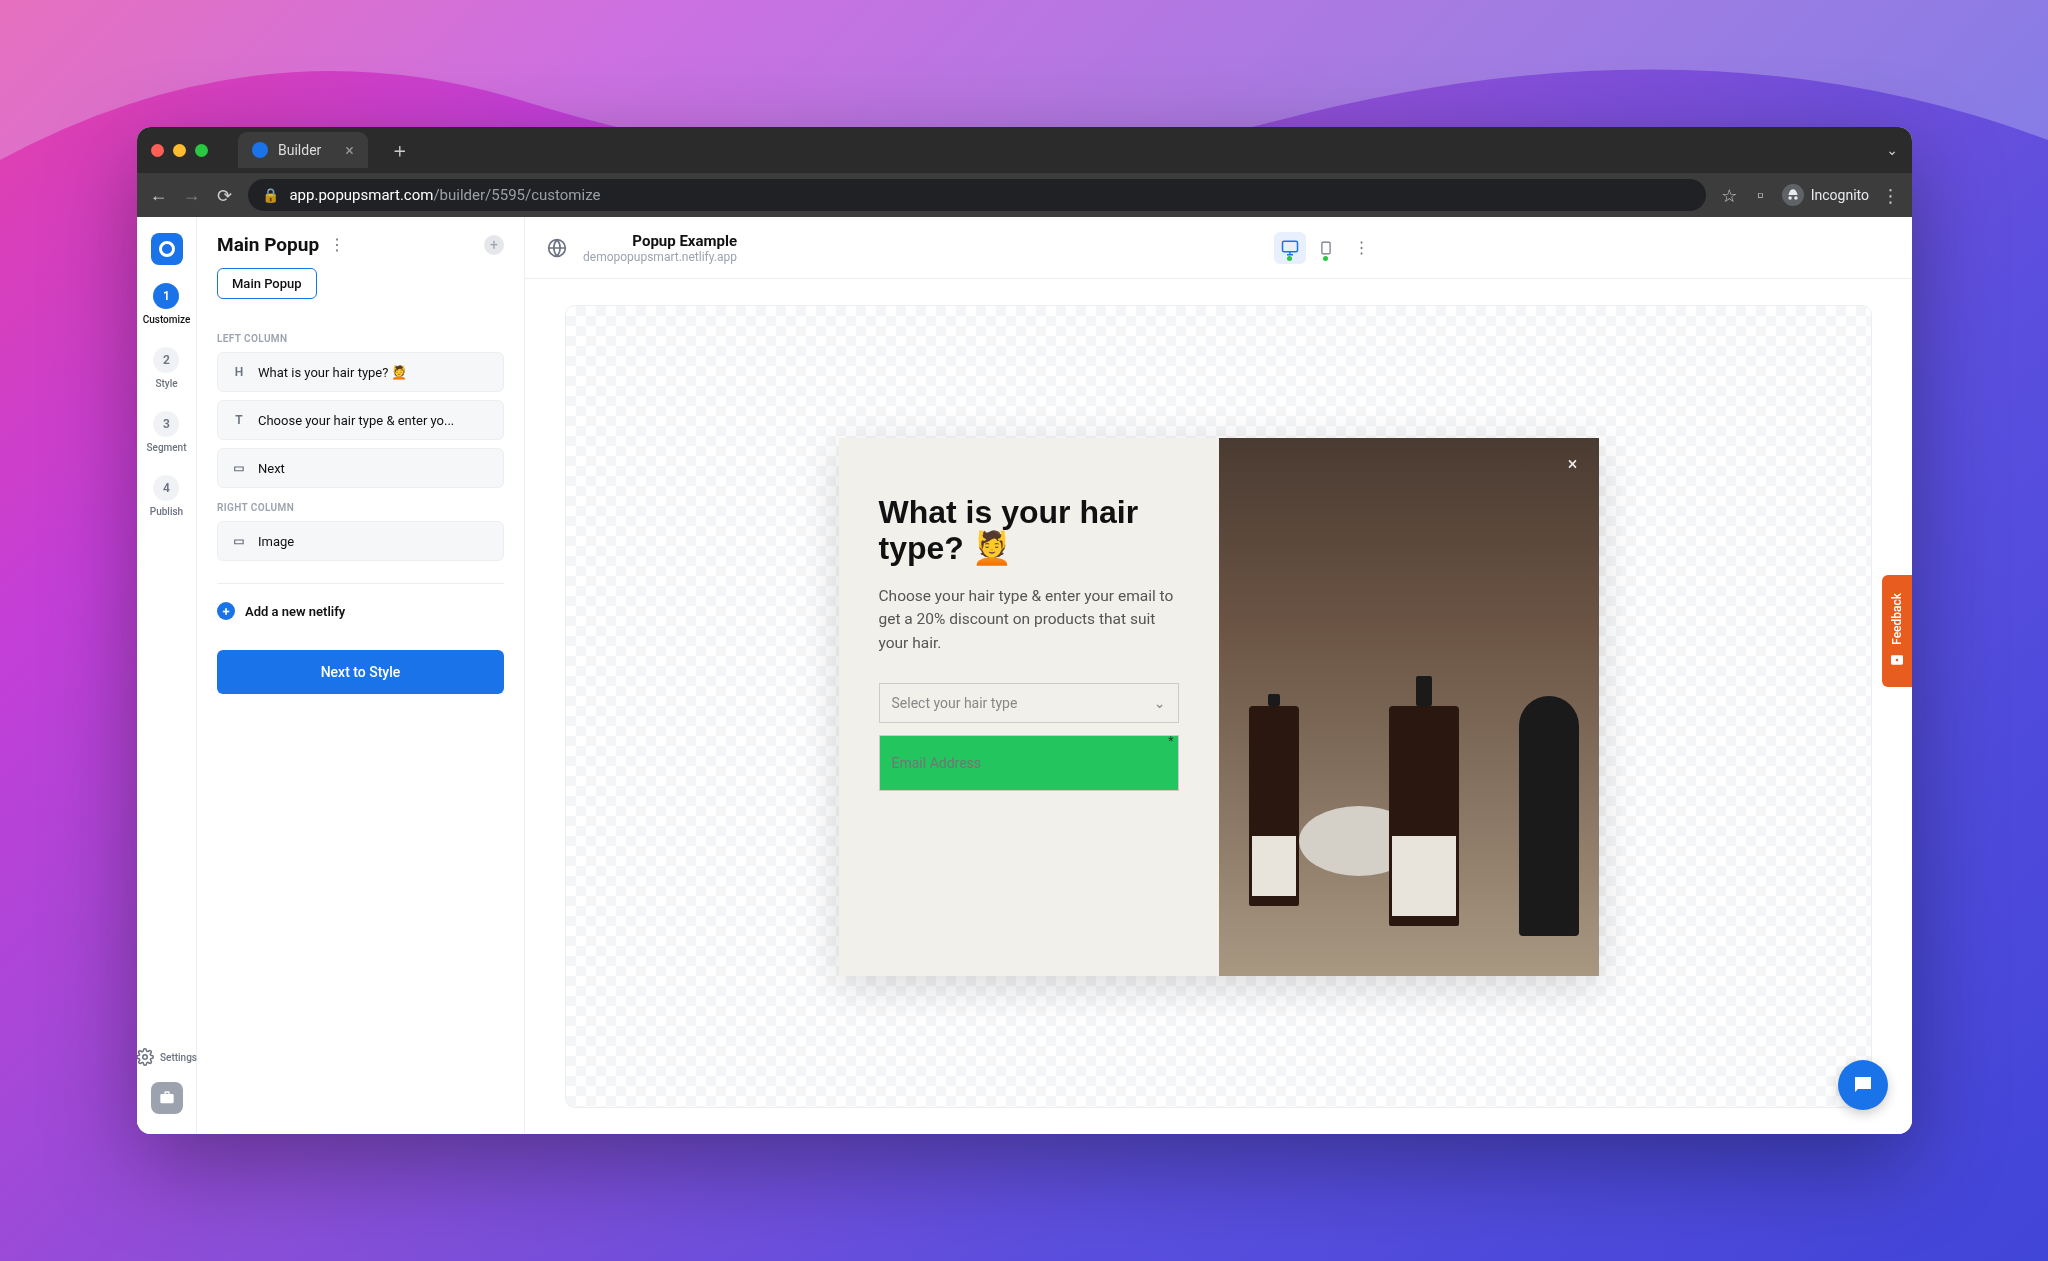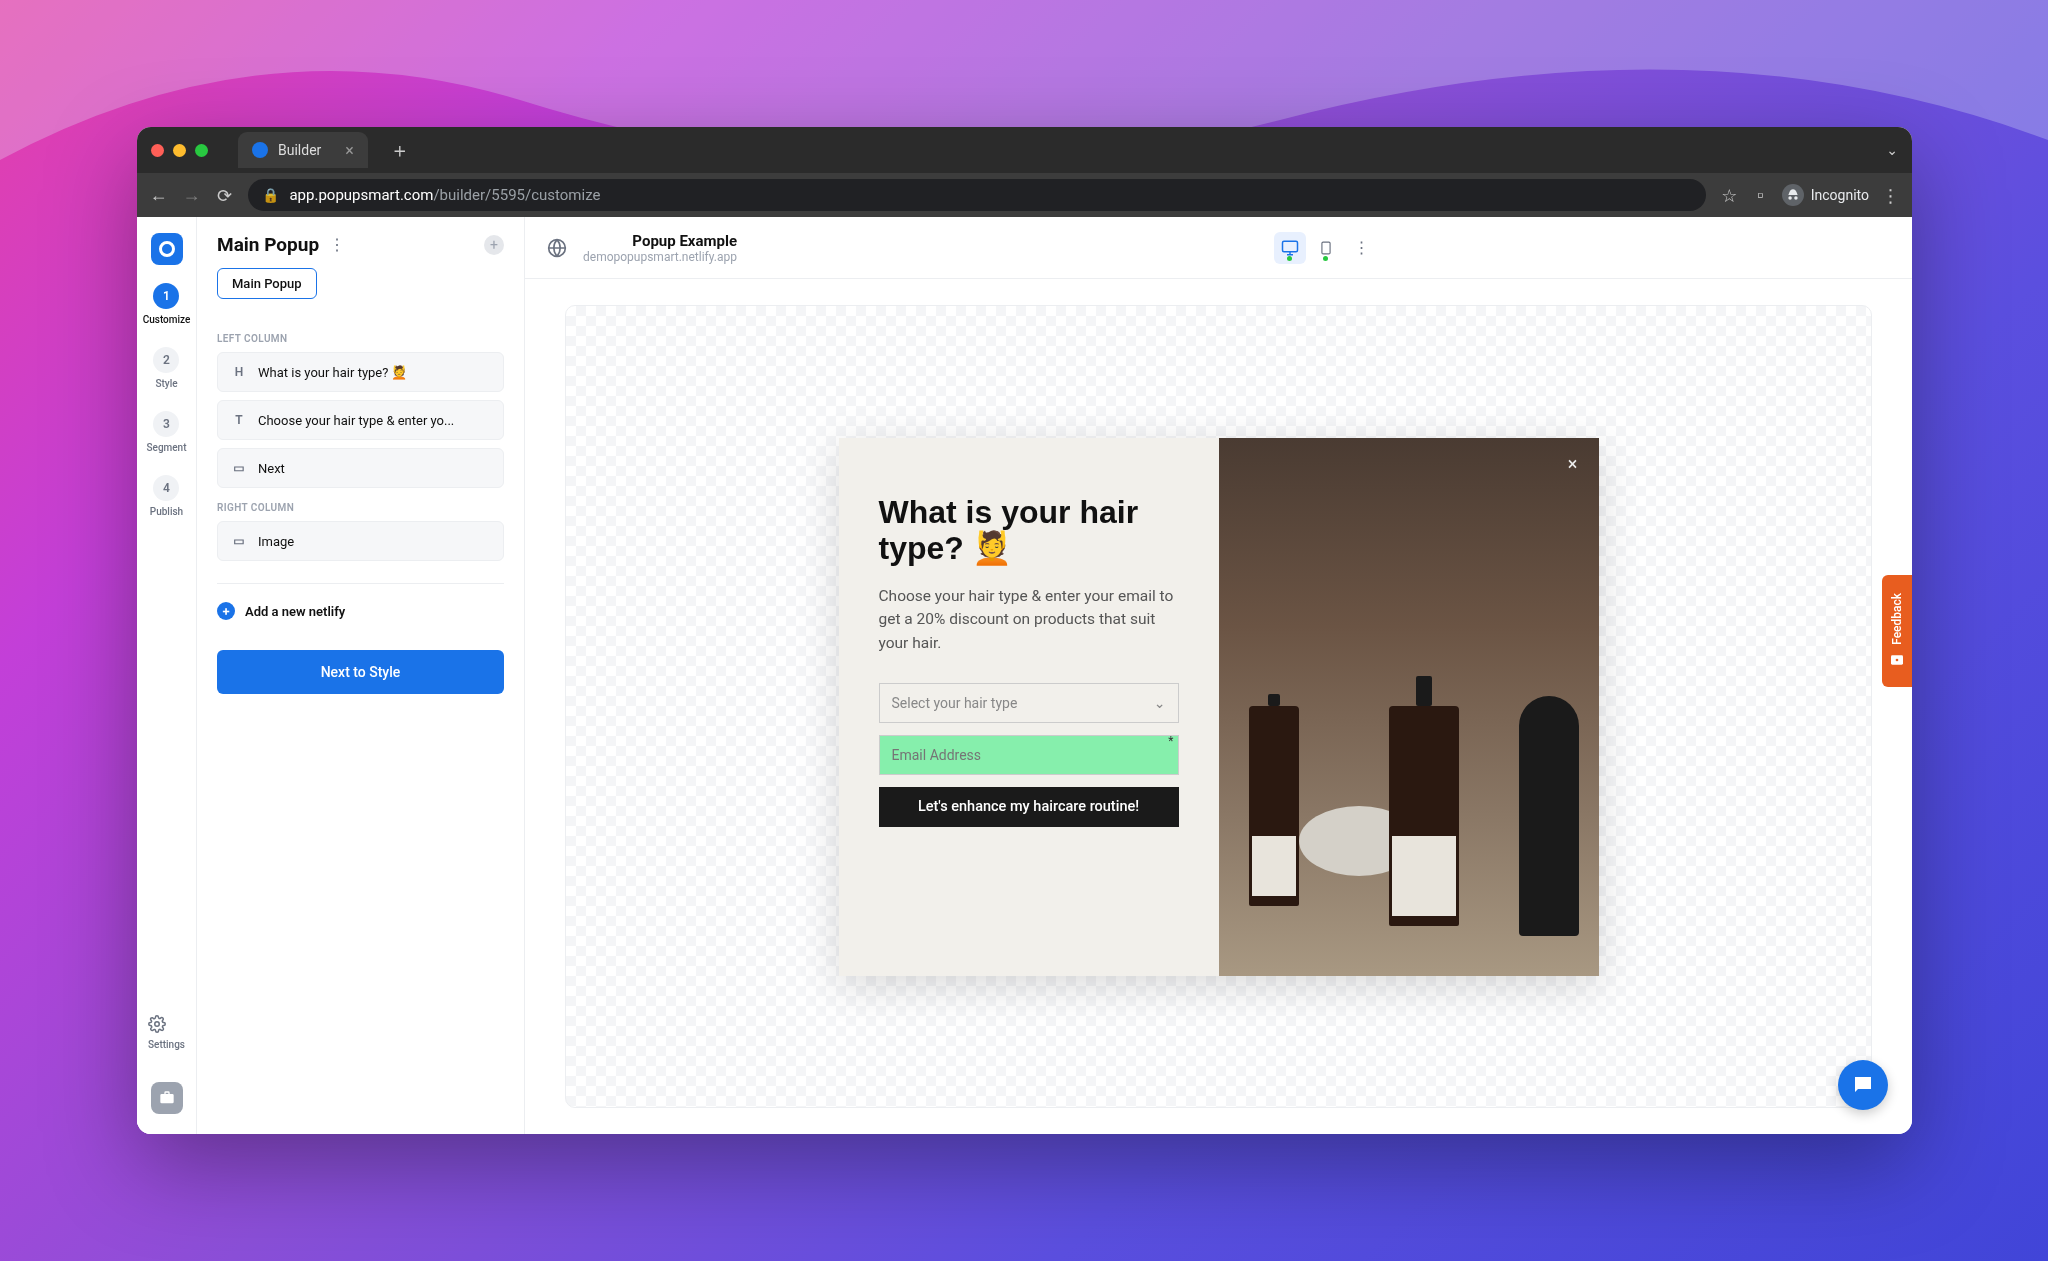--- a/index.html
+++ b/index.html
@@ -41,21 +41,21 @@
 .left-rail { width:60px; background:#fff; border-right:1px solid #eceef1; display:flex; flex-direction:column; align-items:center; padding-top:16px; gap:0; }
 .brand-logo { width:32px; height:32px; border-radius:8px; background:#1a73e8; display:flex; align-items:center; justify-content:center; margin-bottom:18px; }
 .brand-logo .inner { width:16px; height:16px; border:3px solid #fff; border-radius:50%; }
 .step { display:flex; flex-direction:column; align-items:center; gap:5px; margin-bottom:22px; cursor:pointer; }
 .step-circle { width:26px; height:26px; border-radius:50%; display:flex; align-items:center; justify-content:center; font-size:12px; font-weight:600; }
 .step.active .step-circle { background:#1a73e8; color:#fff; }
 .step:not(.active) .step-circle { background:#f0f2f5; color:#6b7280; }
 .step-label { font-size:10px; color:#111; font-weight:500; }
 .step:not(.active) .step-label { color:#6b7280; }
 .left-rail-spacer { flex:1; }
-.rail-settings { display:flex; flex-direction:column; gap:6px; margin-bottom:32px; cursor:pointer; }
+.rail-settings { display:flex; flex-direction:row; align-items:center; gap:6px; margin-bottom:16px; cursor:pointer; }
 .rail-settings .step-label { font-size:10px; color:#6b7280; }
 .rail-brief { width:32px; height:32px; border-radius:8px; background:#9ca3af; display:flex; align-items:center; justify-content:center; margin-bottom:20px; }
 .side-panel { width:328px; border-right:1px solid #eceef1; display:flex; flex-direction:column; }
 .side-header { padding:16px 20px 12px; display:flex; align-items:center; justify-content:space-between; }
 .side-title-wrap { display:flex; align-items:center; gap:10px; }
 .side-title { font-size:19px; font-weight:700; color:#111; }
 .side-dots { color:#6b7280; font-size:16px; cursor:pointer; }
 .side-add { width:20px; height:20px; border-radius:50%; background:#e5e7eb; color:#9ca3af; display:flex; align-items:center; justify-content:center; font-size:14px; cursor:pointer; }
 .side-body { padding:0 20px; flex:1; overflow:auto; }
 .chip { display:inline-block; padding:7px 14px; border:1.5px solid #1a73e8; border-radius:6px; font-size:13px; color:#111; font-weight:500; cursor:pointer; margin-bottom:20px; }
@@ -82,21 +82,21 @@
   background-color:#fff;
   background-image:linear-gradient(45deg,#f4f5f7 25%,transparent 25%,transparent 75%,#f4f5f7 75%),linear-gradient(45deg,#f4f5f7 25%,transparent 25%,transparent 75%,#f4f5f7 75%);
   background-size:20px 20px; background-position:0 0,10px 10px;
   display:flex; align-items:center; justify-content:center;
 }
 .popup { width:760px; height:538px; display:flex; background:#f2f0eb; position:relative; box-shadow:0 10px 40px rgba(0,0,0,.15); }
 .popup-left { width:380px; padding:56px 40px 40px; display:flex; flex-direction:column; }
 .popup-title { font-size:32px; font-weight:800; line-height:1.15; color:#111; margin-bottom:18px; font-family:"Segoe UI",sans-serif; }
 .popup-desc { font-size:15.5px; line-height:1.5; color:#555; margin-bottom:28px; }
 .popup-select { height:40px; border:1px solid #ccc; background:#f2f0eb; padding:0 12px; display:flex; align-items:center; justify-content:space-between; font-size:14px; color:#888; margin-bottom:12px; cursor:pointer; }
-.popup-input { height:40px; border:1px solid #ccc; background:#86efac; padding:0 12px; font-size:14px; color:#888; margin-bottom:12px; position:relative; }
+.popup-input { height:56px; border:1px solid #ccc; background:#22c55e; padding:0 12px; font-size:14px; color:#888; margin-bottom:12px; position:relative; }
 .popup-input::after { content:"*"; position:absolute; top:-2px; right:4px; font-size:12px; color:#333; }
 .popup-input-inner { border:none; background:transparent; width:100%; height:100%; font-size:14px; color:#333; outline:none; }
 .popup-cta { height:40px; background:#1a1a1a; color:#fff; border:none; font-size:14.5px; font-weight:500; cursor:pointer; }
 .popup-right { width:380px; background:linear-gradient(180deg,#4a3b32 0%,#6b5444 35%,#8a7765 70%,#a89882 100%); position:relative; overflow:hidden; }
 .popup-close { position:absolute; top:14px; right:14px; width:24px; height:24px; color:#eee; font-size:18px; cursor:pointer; display:flex; align-items:center; justify-content:center; z-index:2; }
 .bottle { position:absolute; background:#2a1810; border-radius:4px 4px 2px 2px; }
 .bottle .label { position:absolute; left:3px; right:3px; background:#e8e4dc; }
 .bottle .cap { position:absolute; top:-12px; left:50%; transform:translateX(-50%); width:12px; height:12px; background:#1a1a1a; border-radius:2px; }
 .rock { position:absolute; background:#d4d0c8; border-radius:50%; }
 .feedback-tab { position:absolute; right:0; top:50%; transform:translateY(-50%); width:30px; height:112px; background:#e85d1f; border-radius:6px 0 0 6px; display:flex; flex-direction:column; align-items:center; justify-content:center; gap:8px; cursor:pointer; }
@@ -268,21 +268,20 @@
             <div class="popup-left">
               <div class="popup-title">What is your hair type? 💆</div>
               <div class="popup-desc">Choose your hair type &amp; enter your email to get a 20% discount on products that suit your hair.</div>
               <div class="popup-select">
                 <span>Select your hair type</span>
                 <span>⌄</span>
               </div>
               <div class="popup-input">
                 <input class="popup-input-inner" placeholder="Email Address" style="">
               </div>
-              <button class="popup-cta">Let's enhance my haircare routine!</button>
             </div>
             <div class="popup-right">
               <div class="popup-close">×</div>
               <div class="rock" style="bottom:100px;left:80px;width:120px;height:70px"></div>
               <div class="bottle" style="bottom:70px;left:30px;width:50px;height:200px">
                 <div class="cap"></div>
                   <div class="label" style="bottom:10px;height:60px"></div>
               </div>
               <div class="bottle" style="bottom:50px;left:170px;width:70px;height:220px">
                 <div class="cap" style="width:16px;height:30px;top:-30px"></div>

